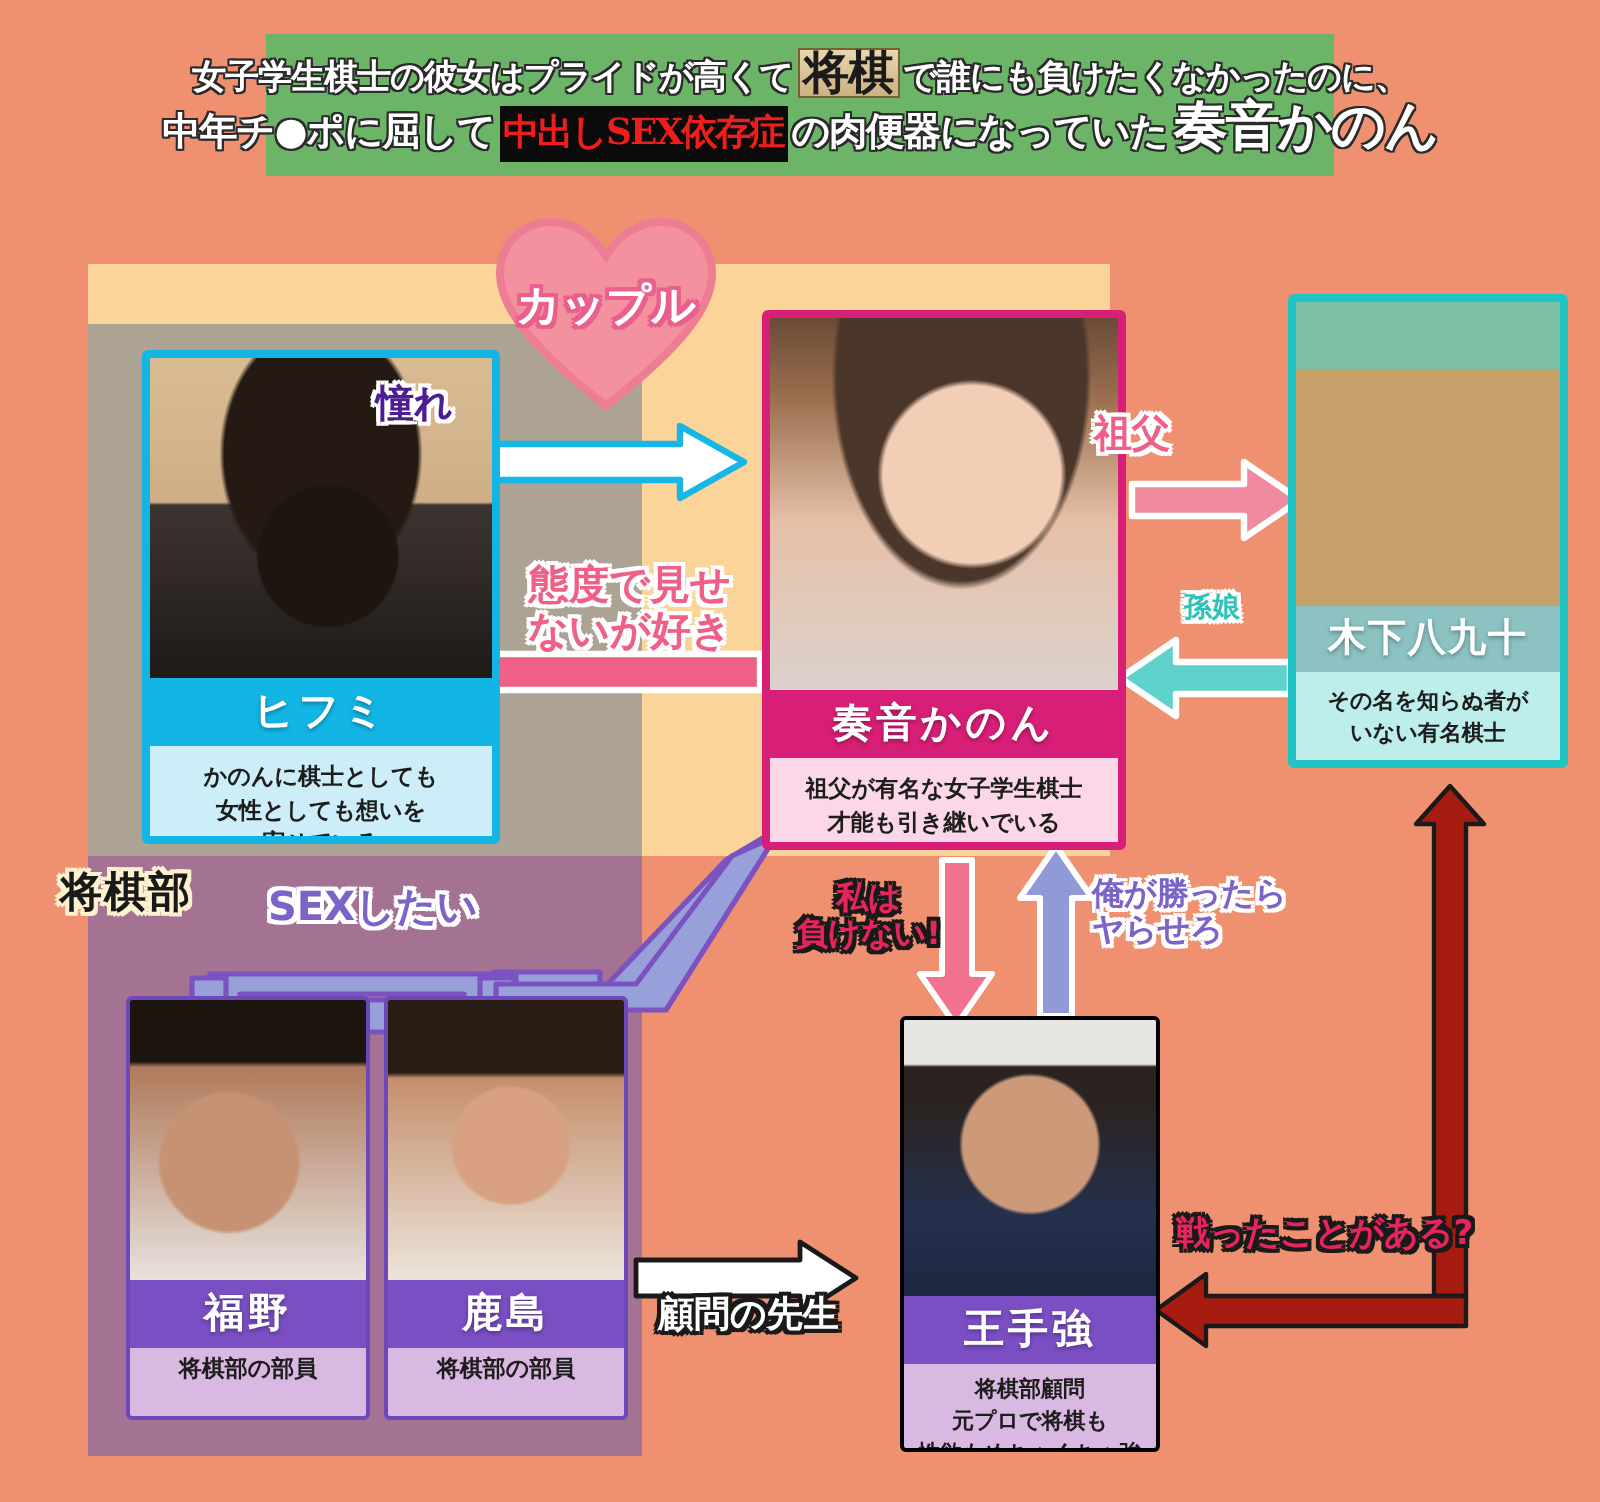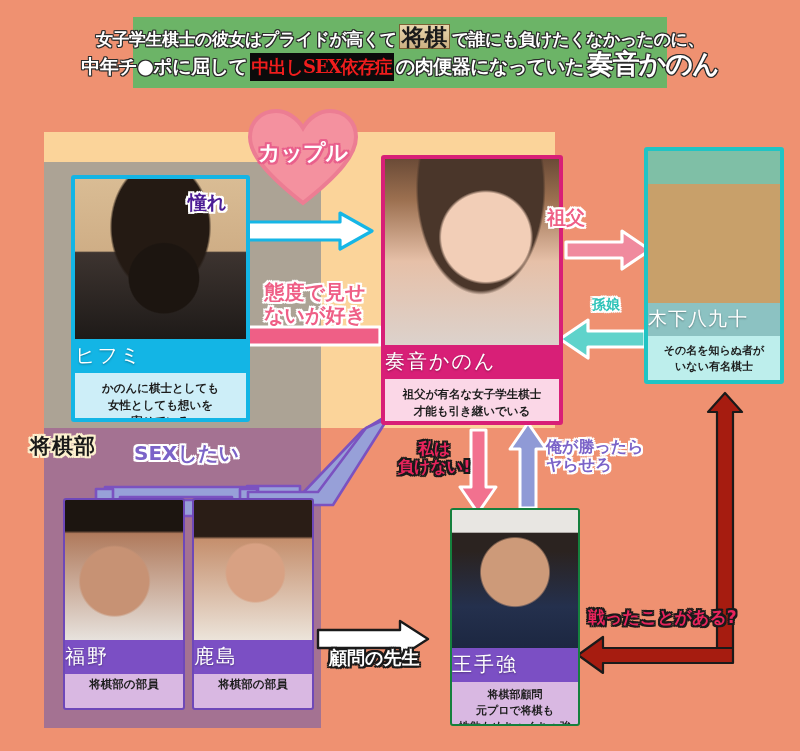--- a/index.html
+++ b/index.html
@@ -72,21 +72,21 @@
     font-size:22px;font-weight:bold;color:#ffffff;
     text-shadow:0 2px 0 #e9608c,2px 0 0 #e9608c,-2px 0 0 #e9608c,0 -2px 0 #e9608c,
                 2px 2px 0 #e9608c,-2px 2px 0 #e9608c,2px -2px 0 #e9608c,-2px -2px 0 #e9608c;
     letter-spacing:0px;z-index:3;
   }
 
   
   .card{position:absolute;box-sizing:border-box;border-radius:3px;overflow:hidden;}
   .card .photo{width:100%;display:block;position:relative;overflow:hidden;}
   .card .namebar{
-    text-align:left;font-weight:normal;color:#ffffff;
+    text-align:center;font-weight:bold;color:#ffffff;
     font-size:20px;padding:3px 0 4px;letter-spacing:2px;
     text-shadow:0 1px 2px rgba(0,0,0,.35);
     position:relative;z-index:2;
   }
   .card .desc{
     text-align:center;font-size:11.5px;color:#1d1d1d;line-height:1.45;
     padding:7px 4px 9px;font-weight:bold;
     font-family:"DejaVu Serif","Liberation Serif",serif;
   }
 
@@ -119,21 +119,21 @@
   #card-fukuno .photo{height:140px;background:
      radial-gradient(circle at 42% 58%, #c79274 0 32%, rgba(199,146,116,0) 34%),
      linear-gradient(180deg,#1c1510 0 22%,#b07a5c 24%,#e7e2dd 100%);}
   #card-kashima .photo{height:140px;background:
      radial-gradient(circle at 52% 52%, #d8a183 0 30%, rgba(216,161,131,0) 32%),
      linear-gradient(180deg,#2a1d16 0 26%,#c58f6d 28%,#ece4da 100%);}
   #card-fukuno .namebar,#card-kashima .namebar{background:#7b4fc4;}
   #card-fukuno .desc,#card-kashima .desc{font-size:11.5px;padding-top:2px;}
 
   
-  #card-outezuyo{left:450px;top:508px;width:130px;height:218px;border:2px solid #15803d;background:#d9b8e2;}
+  #card-outezuyo{left:450px;top:508px;width:130px;height:218px;border:2px solid #000000;background:#d9b8e2;}
   #card-outezuyo .photo{height:138px;background:
      radial-gradient(circle at 50% 45%, #cd9a79 0 34%, rgba(205,154,121,0) 36%),
      linear-gradient(180deg,#e8e6e2 0 16%,#2b2320 17% 30%,#24304d 70%,#1c2741 100%);}
   #card-outezuyo .namebar{background:#7b4fc4;}
   #card-outezuyo .desc{font-size:11px;padding:5px 2px 6px;}
 
   
   .alabel{position:absolute;font-weight:bold;white-space:nowrap;line-height:1.15;text-align:center;}
   .ol-cyan{color:#4c1d95;text-shadow:0 2px 0 #fff,2px 0 0 #fff,-2px 0 0 #fff,0 -2px 0 #fff,2px 2px 0 #fff,-2px 2px 0 #fff,2px -2px 0 #fff,-2px -2px 0 #fff;}
   .ol-pink{color:#ef5f86;text-shadow:0 2px 0 #fff,2px 0 0 #fff,-2px 0 0 #fff,0 -2px 0 #fff,2px 2px 0 #fff,-2px 2px 0 #fff,2px -2px 0 #fff,-2px -2px 0 #fff;}

